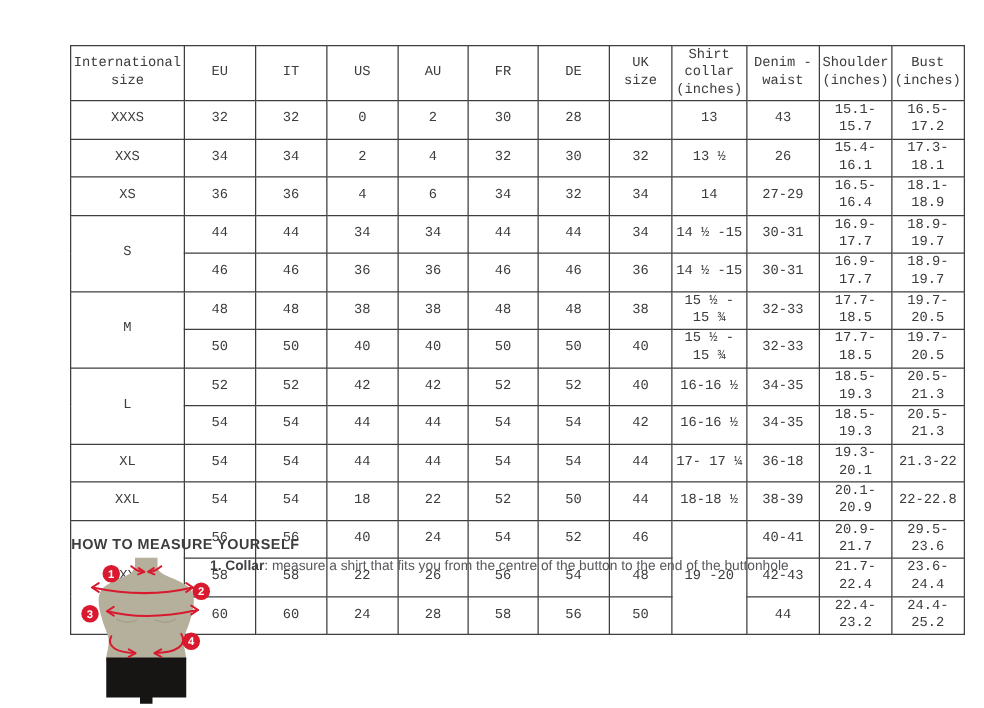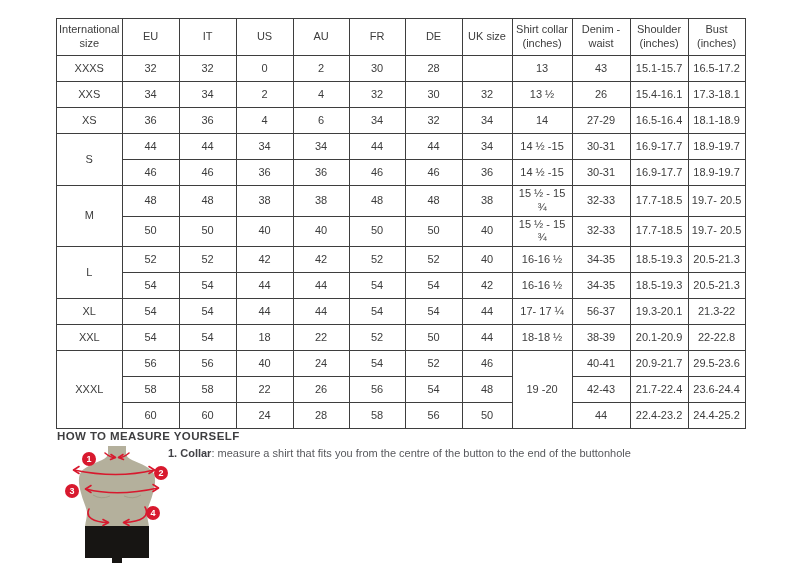--- a/index.html
+++ b/index.html
@@ -4,22 +4,22 @@
 <style>
   html,body{margin:0;padding:0;background:#ffffff;}
   .page{
     position:relative;
     width:787px;height:566px;
     background:#ffffff;
     font-family:"Liberation Sans",sans-serif;
     overflow:hidden;
   }
   table.size-chart{
-    position:absolute;left:56px;top:18px;
-    border-collapse:collapse;table-layout:fixed;
+    position:absolute;left:56px;top:36px;
+    border-collapse:collapse;table-layout:fixed;font-family:Liberation Mono, monospace;
   }
   .size-chart th,.size-chart td{
     border:1px solid #3e3e3e;
     font-weight:normal;
     font-size:11px;
     color:#3c3c3c;
     text-align:center;
     vertical-align:middle;
     padding:1px 2px;
     height:23px;
@@ -206,21 +206,21 @@
         <tr>
           <td>XL</td>
           <td>54</td>
           <td>54</td>
           <td>44</td>
           <td>44</td>
           <td>54</td>
           <td>54</td>
           <td>44</td>
           <td>17- 17 ¼</td>
-          <td>56-37</td>
+          <td>36-18</td>
           <td>19.3-20.1</td>
           <td>21.3-22</td>
         </tr>
         <tr>
           <td>XXL</td>
           <td>54</td>
           <td>54</td>
           <td>18</td>
           <td>22</td>
           <td>52</td>

